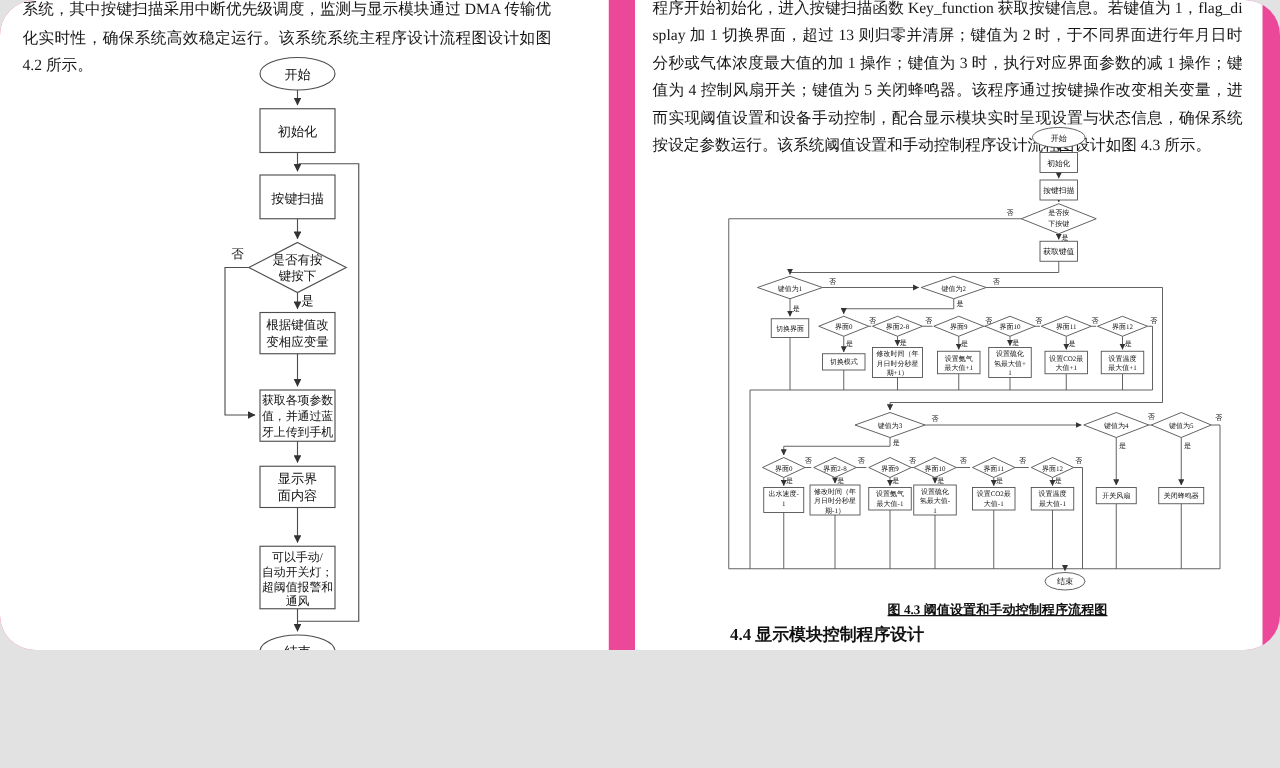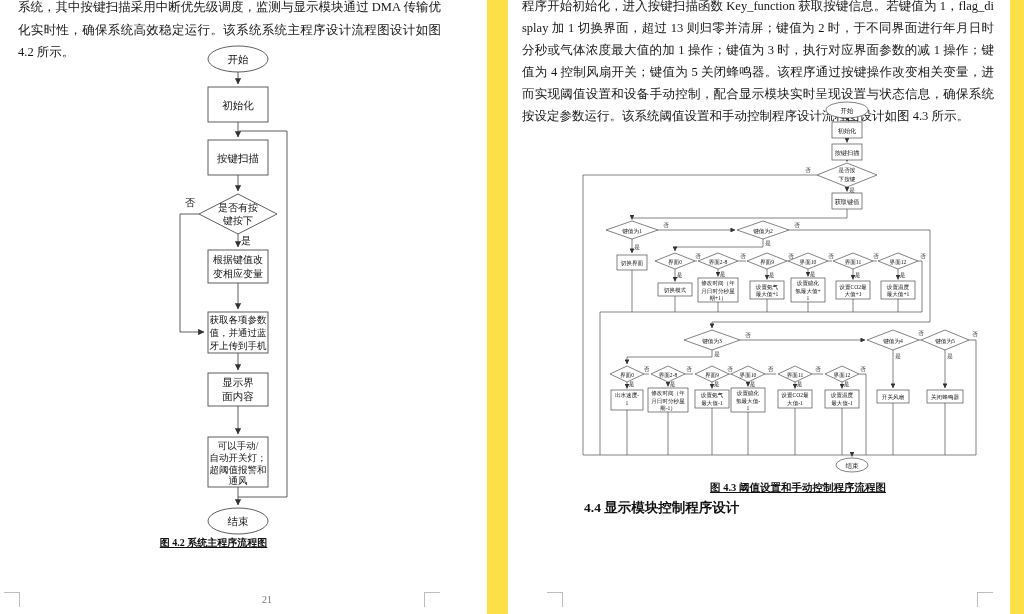--- a/index.html
+++ b/index.html
@@ -1,17 +1,17 @@
 <!DOCTYPE html>
 <html><head>
 <meta charset="utf-8">
 <style>
   html,body { margin:0; padding:0; }
   body { background:#e2e2e2; font-family:"Liberation Serif","DejaVu Serif",serif; }
-  .stage { position:relative; width:1024px; height:614px; background:#fde047; overflow:hidden; }
+  .stage { position:relative; width:1024px; height:520px; background:#ec4899; overflow:hidden;border-radius:28px; }
   .page { position:absolute; top:0; height:614px; background:#ffffff; overflow:hidden; }
   .page-left  { left:0;   width:487px; }
   .page-right { left:508px; width:502px; }
 
   .body-text { position:absolute; font-size:12.5px; line-height:22px; text-align:justify;
                color:#161616; word-break:break-all; }
   .lp-para { left:18px; top:-4px; width:423px; line-height:22.5px; }
   .rp-para-top { left:14px; top:-5px; width:472px; }
   .rp-para-bottom { left:54px; top:521px; width:432px; text-indent:40px; margin:0; }
 

